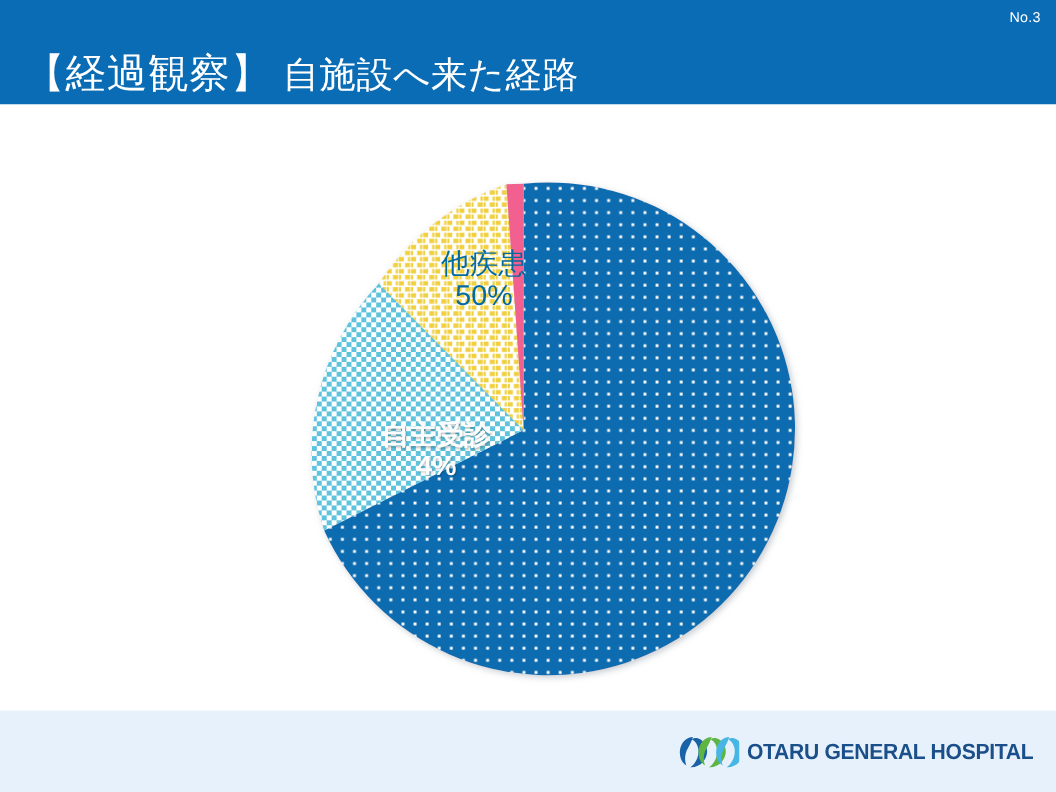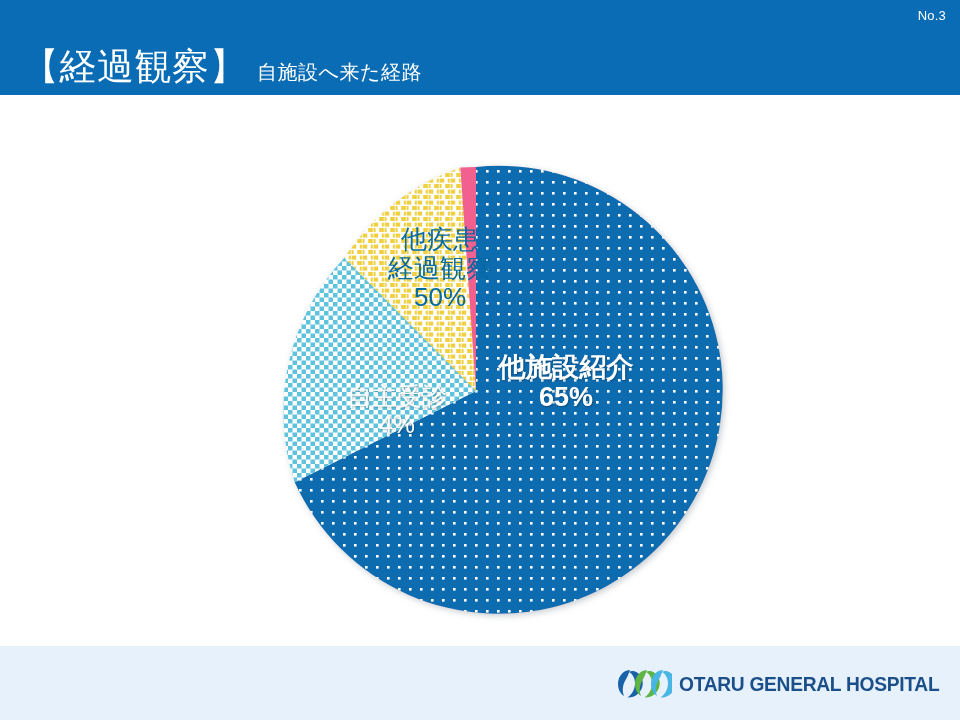--- a/index.html
+++ b/index.html
@@ -55,21 +55,21 @@
   }
   .title-main {
     color: #ffffff;
     font-size: 37px;
     line-height: 40px;
     letter-spacing: 0.5px;
     font-weight: 400;
   }
   .title-sub {
     color: #ffffff;
-    font-size: 20px;
+    font-size: 33px;
     line-height: 40px;
     margin-left: 10px;
     letter-spacing: 0.5px;
     font-weight: 400;
   }
 
   
   .chart-area {
     position: absolute;
     left: 0;
@@ -113,21 +113,21 @@
     font-size: 27px;
     font-weight: bold;
     text-shadow: 1px 1px 2px rgba(0,0,0,0.30);
   }
   .label-self {
     left: 55px;
     top: 215px;
     width: 180px;
     color: #ffffff;
     font-size: 25px;
-    font-weight: normal;
+    font-weight: bold;
     text-shadow: 1px 1px 2px rgba(0,0,0,0.25);
   }
   .label-other {
     left: 88px;
     top: 58px;
     width: 200px;
     color: #0369a1;
     font-size: 26px;
     font-weight: 500;
   }
@@ -213,33 +213,28 @@
           <path d="M 224 224 L 224 0 A 224 224 0 1 1 42.7 315.2 Z" fill="url(#pat-dots)"></path>
 
           <path d="M 224 224 L 42.7 315.2 A 224 224 0 0 1 92.4 90.8 Z" fill="url(#pat-check)"></path>
 
           <path d="M 224 224 L 92.4 90.8 A 224 224 0 0 1 208.4 0.5 Z" fill="url(#pat-brick)"></path>
 
           <path d="M 224 224 L 208.4 0.5 A 224 224 0 0 1 224 0 Z" fill="#f2608f"></path>
         </g>
       </svg>
 
-      <div class="slice-label label-main">
-        <span class="ln">他施設紹介</span>
-        <span class="ln">65%</span>
-      </div>
 
       <div class="slice-label label-self">
         <span class="ln">自主受診</span>
         <span class="ln">4%</span>
       </div>
 
       <div class="slice-label label-other">
         <span class="ln">他疾患</span>
-        <span class="ln">経過観察</span>
         <span class="ln">50%</span>
       </div>
 
     </div>
   </div>
 
   <div class="footer-band">
     <div class="logo">
       <svg class="logo-mark" viewBox="0 0 56 34">
         <path d="M14 3 C9 3 4 7 2.5 13 C1 19 3 26 8 29 C6 24 6.5 18 9.5 13 C11.5 9.5 13 6 14 3 Z" fill="#1a62a8"></path>

